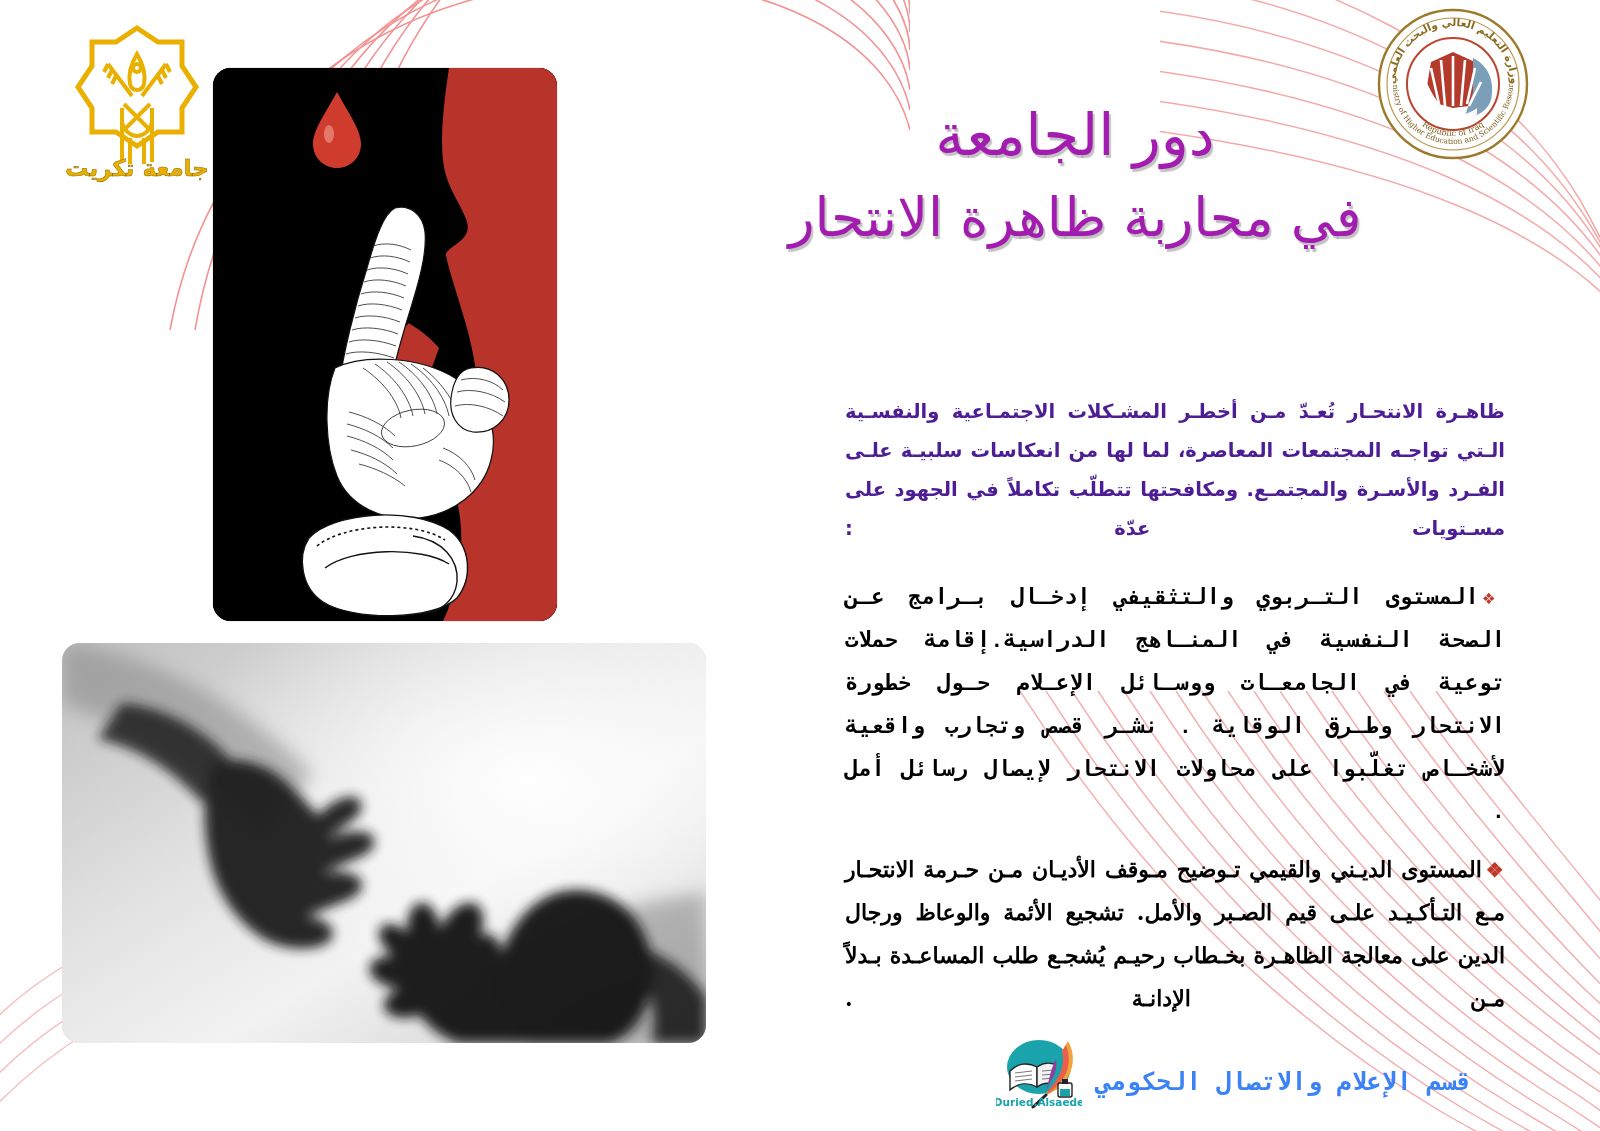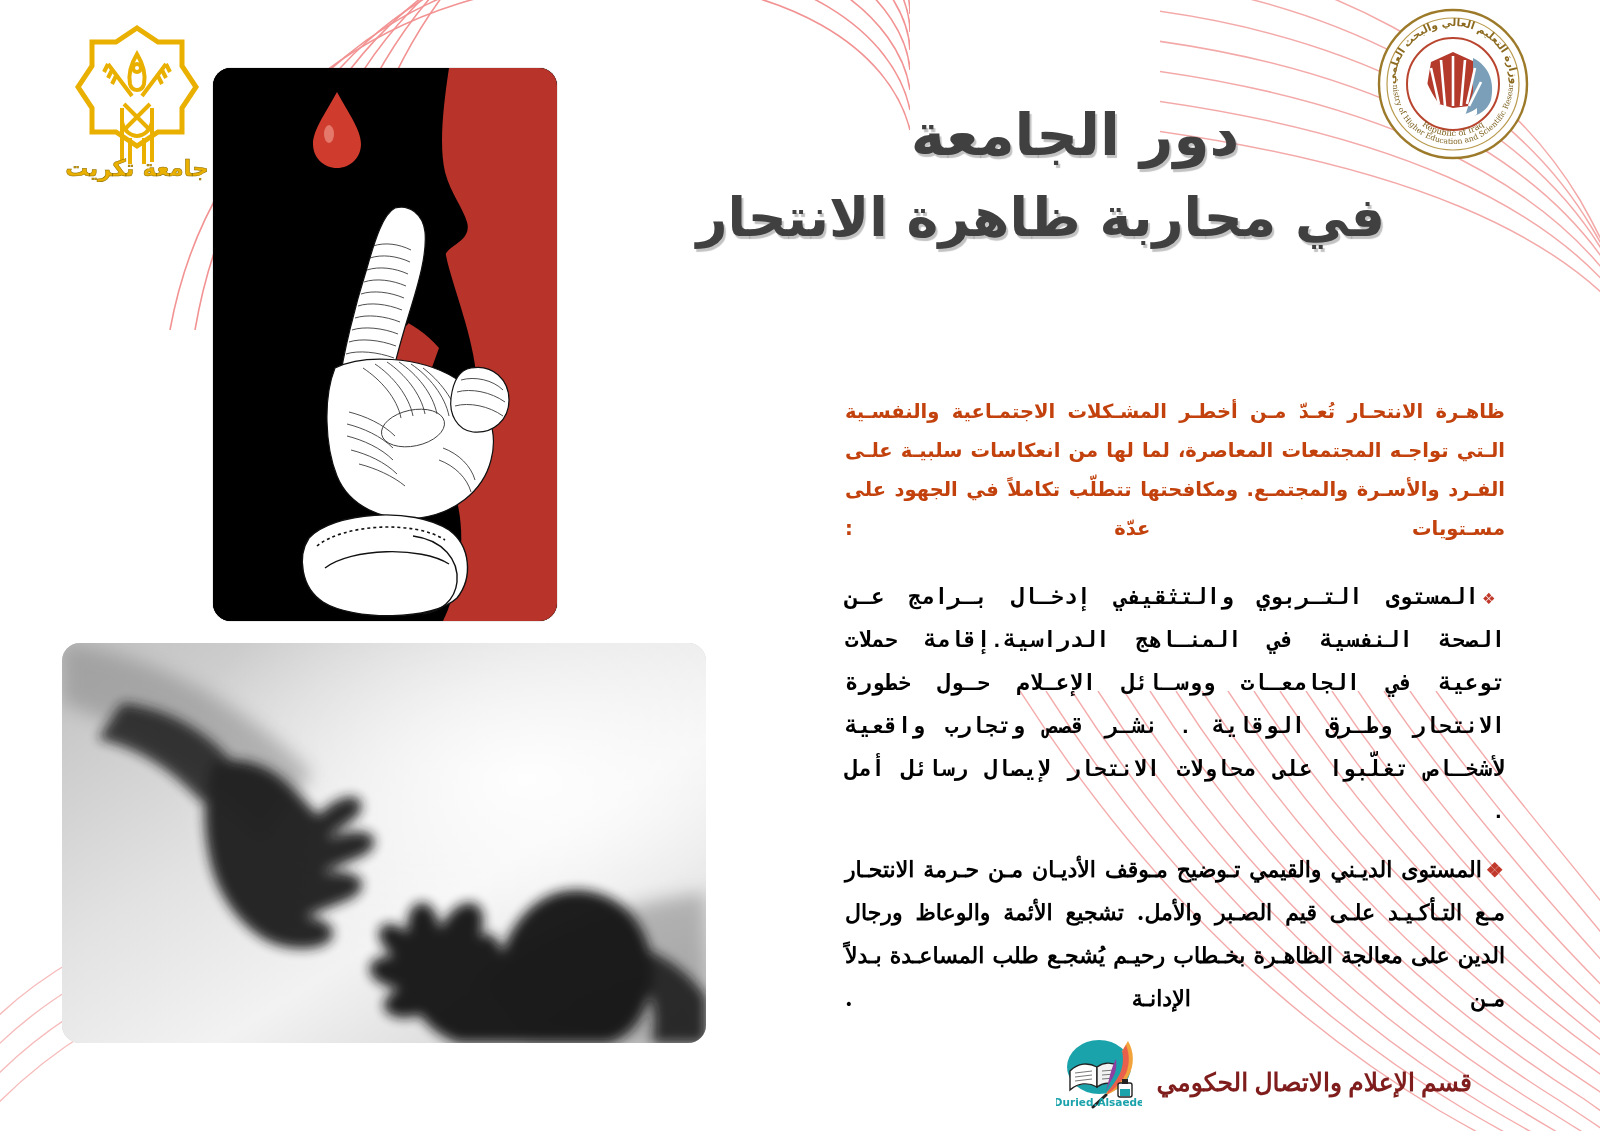--- a/index.html
+++ b/index.html
@@ -45,35 +45,35 @@
   }
   .photo svg{display:block;width:100%;height:100%;}
 
   
   .headline{
     position:absolute;right:215px;top:96px;width:620px;
     text-align:center;direction:rtl;
   }
   .headline .hl{
     display:block;
-    color:#404040;
+    color:#a21caf;
     font-family:"DejaVu Sans","Liberation Sans",sans-serif;
-    font-weight:bold;
+    font-weight:normal;
     font-size:58px;
     line-height:1.35;
     letter-spacing:0px;
     text-shadow:2px 3px 1px rgba(120,120,120,.45);
     white-space:nowrap;
   }
   .headline .hl2{font-size:54px;margin-top:8px;}
 
   
   .body-col{
     position:absolute;right:95px;top:392px;width:660px;
-    direction:rtl;text-align:justify;color:#c2410c;
+    direction:rtl;text-align:justify;color:#4c1d95;
   }
   .para{
     font-family:"DejaVu Sans","Liberation Sans",sans-serif;
     font-weight:bold;
     font-size:19.5px;
     line-height:1.95;
     text-align:justify;
     text-align-last:justify;
     margin:0;
   }
@@ -92,22 +92,22 @@
   .bp1{top:578px;font-family:Liberation Mono, monospace;}
   .bp2{top:848px;margin-left:28px;}
   .bul{color:#c0392b;font-size:20px;margin-left:4px;}
 
   
   .footer{
     position:absolute;right:128px;bottom:22px;
     display:flex;align-items:center;gap:14px;direction:rtl;
   }
   .footer-text{
-    font-family:Liberation Serif, serif;
-    font-weight:bold;font-size:25px;color:#7f1d1d;white-space:nowrap;margin-top:21px;
+    font-family:Liberation Mono, monospace;
+    font-weight:bold;font-size:25px;color:#3b82f6;white-space:nowrap;margin-top:21px;
   }
   .footer-logo{width:86px;height:74px;}
   .footer-logo svg{display:block;width:100%;height:100%;}
 </style>
 </head>
 <body>
 
 <div class="poster">
 
   <div class="deco deco-tl">

